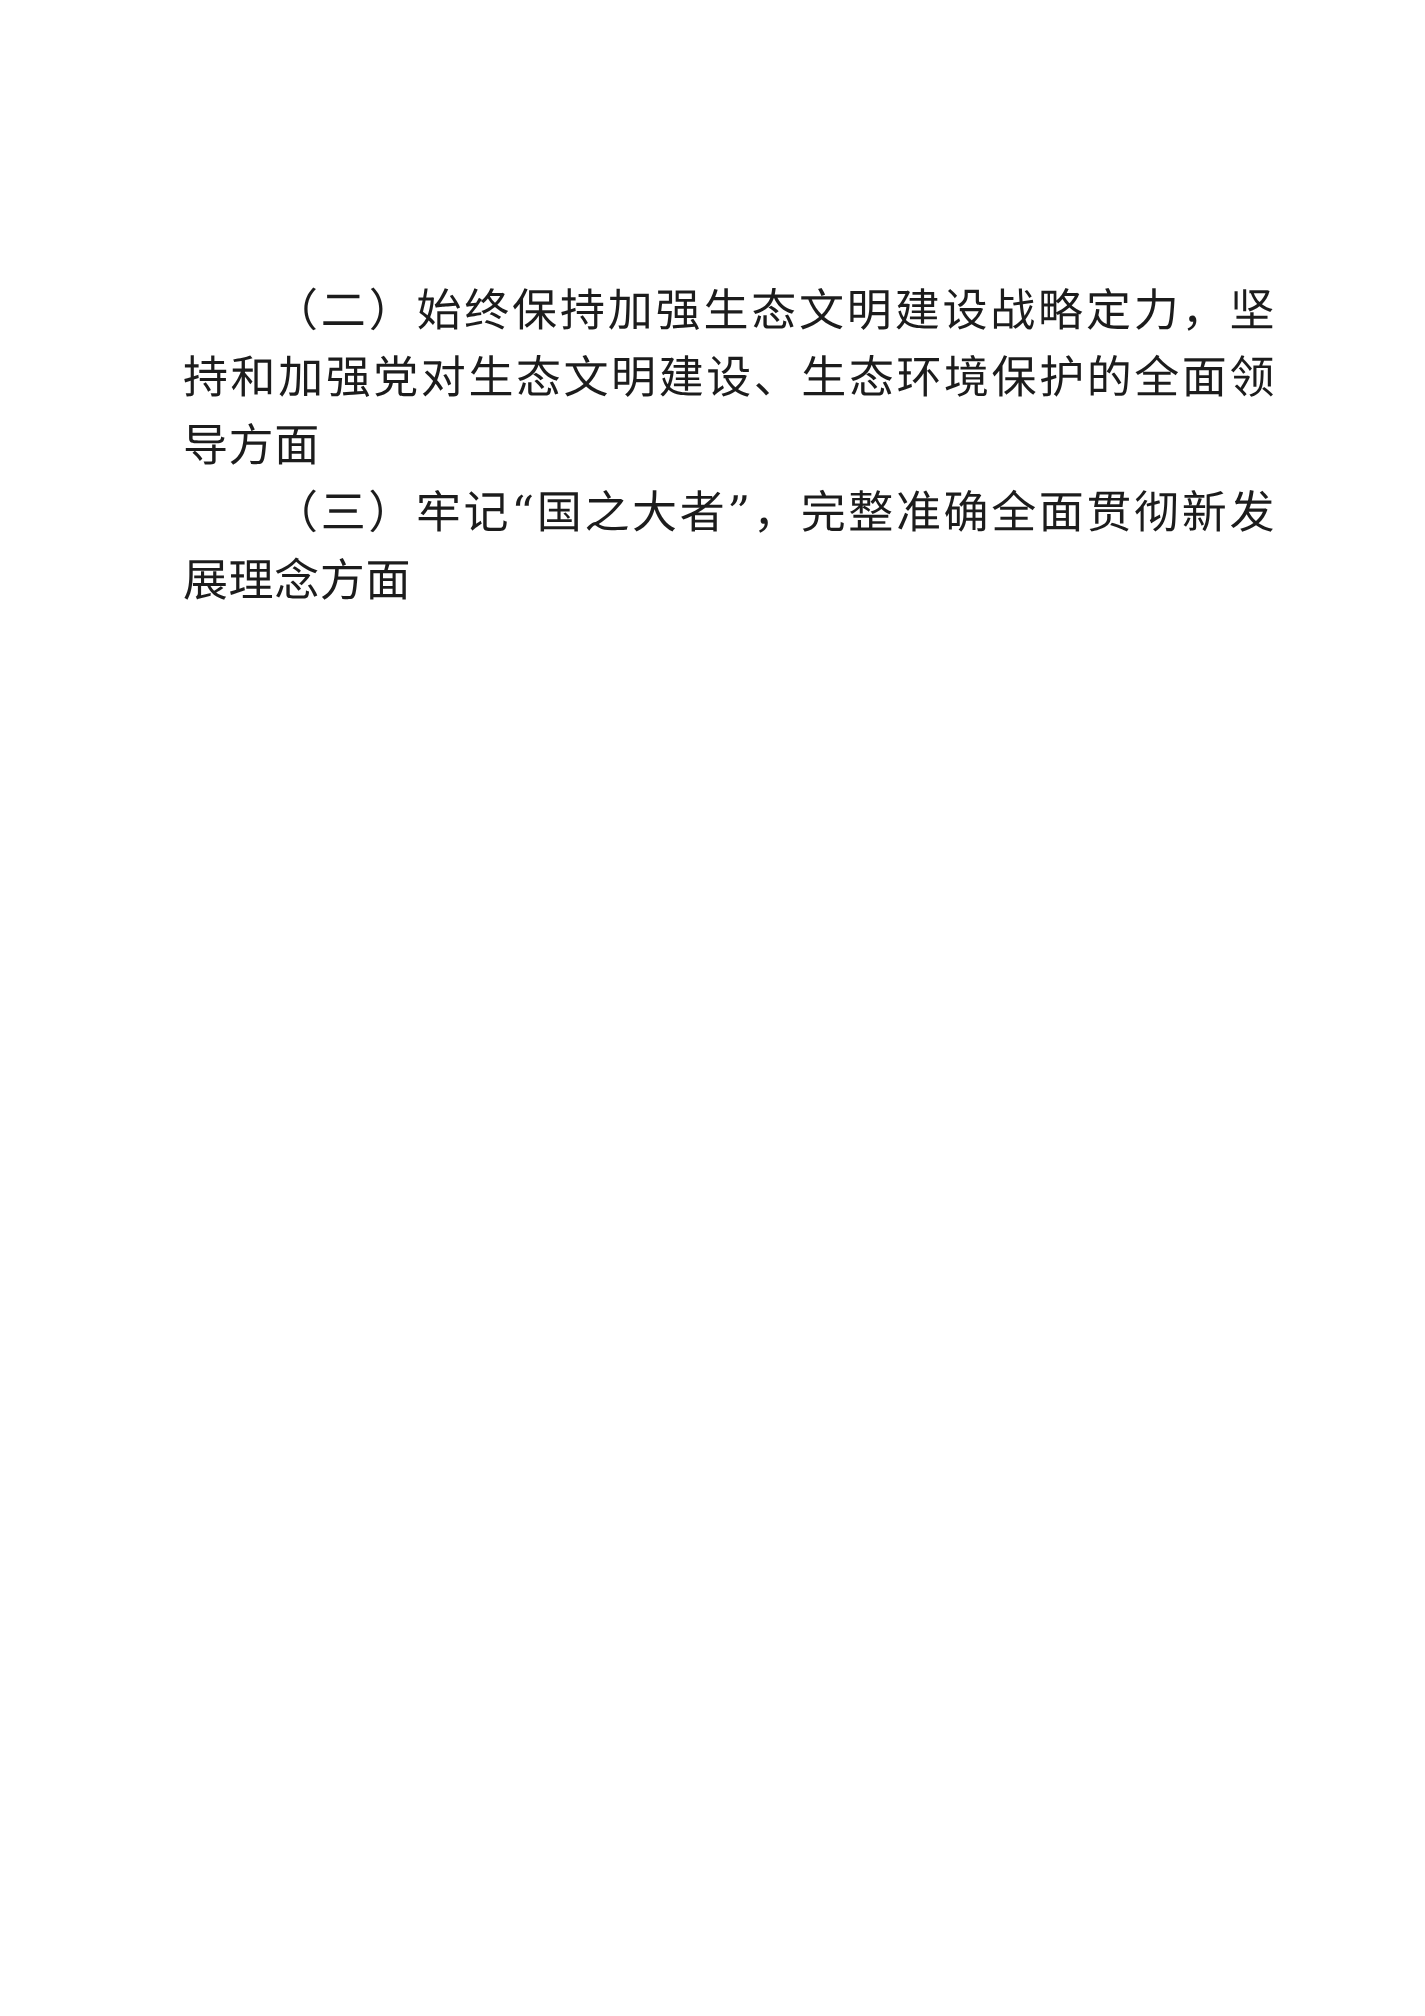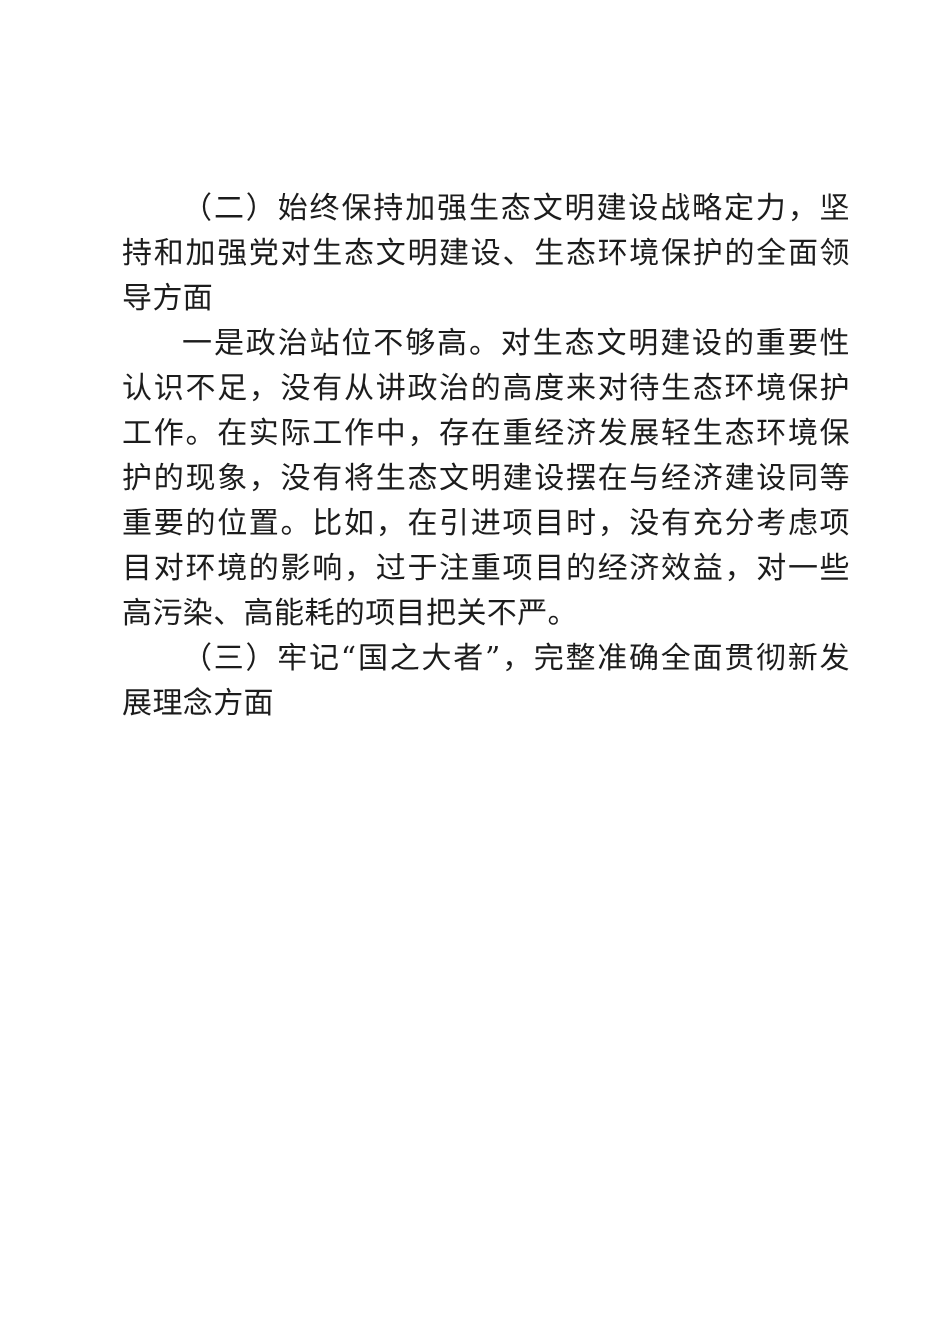--- a/index.html
+++ b/index.html
@@ -55,20 +55,19 @@
   }
 </style>
 </head>
 <body>
 
 <div class="page">
   <div class="doc-body">
 
     <p class="para heading">（二）始终保持加强生态文明建设战略定力，坚持和加强党对生态文明建设、生态环境保护的全面领导方面</p>
 
-    <p class="para">一是政治站位不够高。对生态文明建设的重要性认识不足，没有从讲政治的高度来对待生态环境保护工作。在实际工作中，存在重经济发展轻生态环境保护的现象，没有将生态文明建设摆在与经济建设同等重要的位置。比如，在引进项目时，没有充分考虑项目对环境的影响，过于注重项目的经济效益，对一些高污染、高能耗的项目把关不严。</p>
 
 
 
     <p class="para heading">（三）牢记“国之大者”，完整准确全面贯彻新发展理念方面</p>
 
   </div>
 </div>
 
 </body></html>

